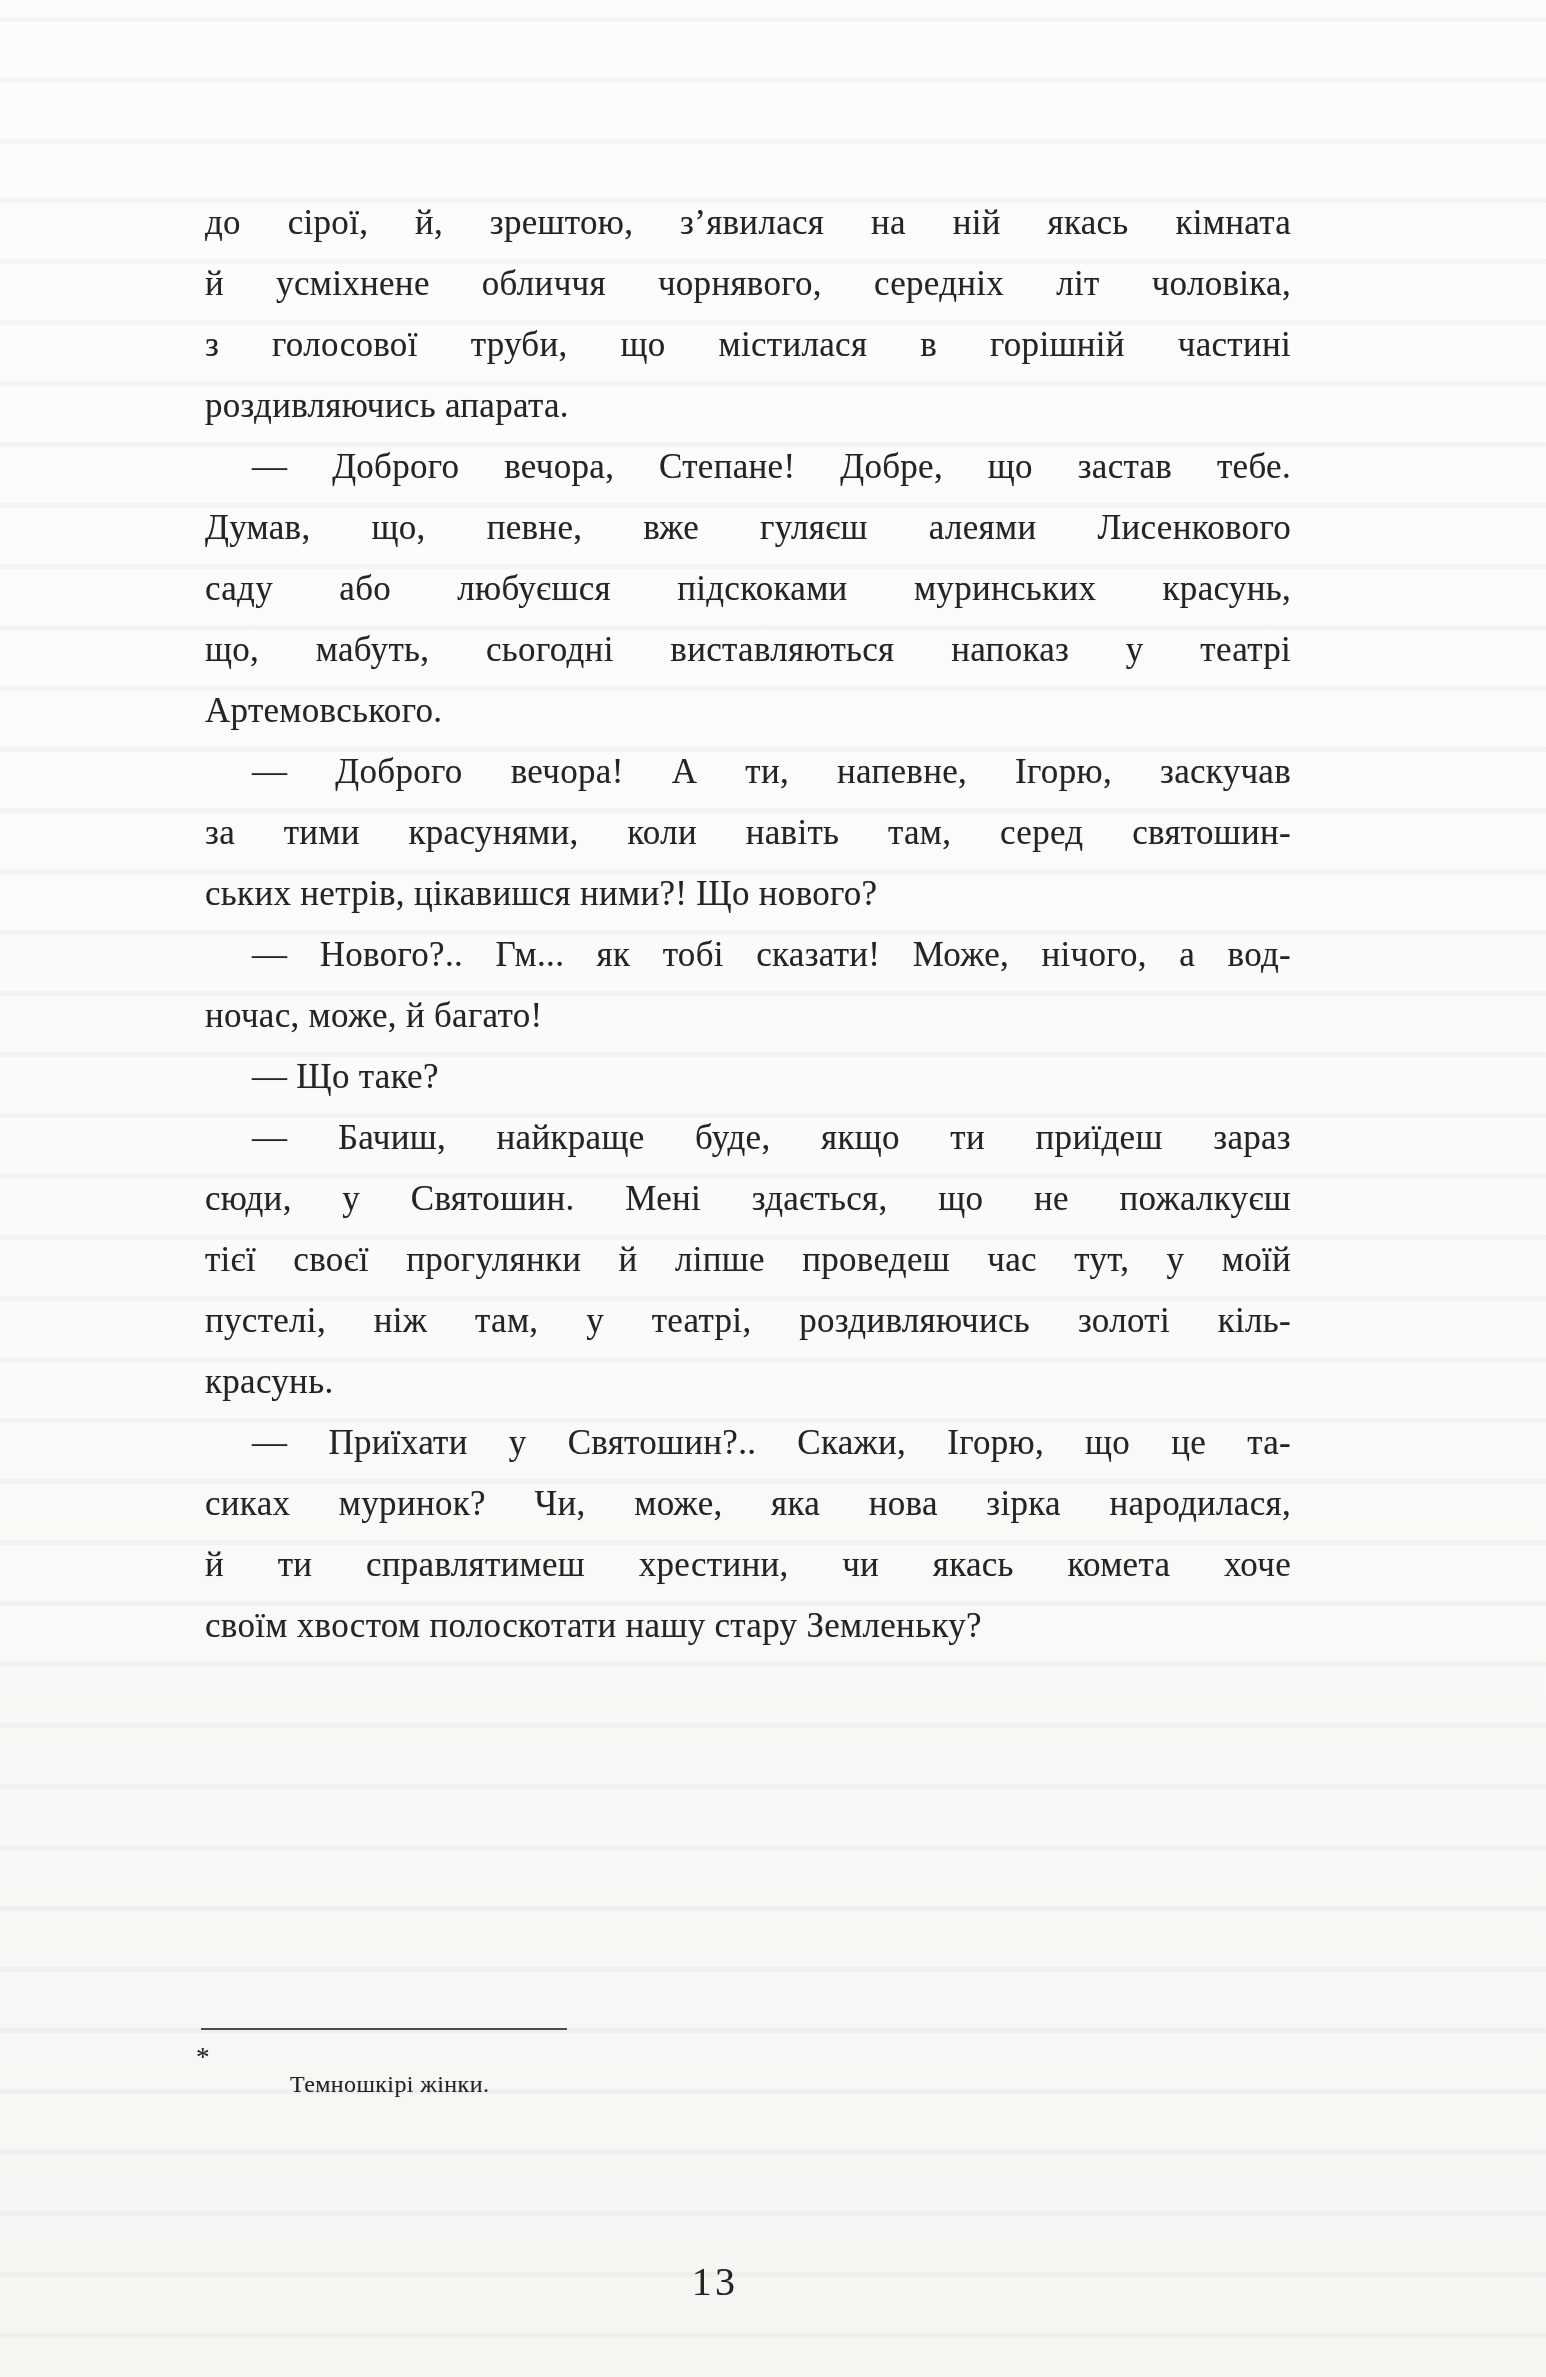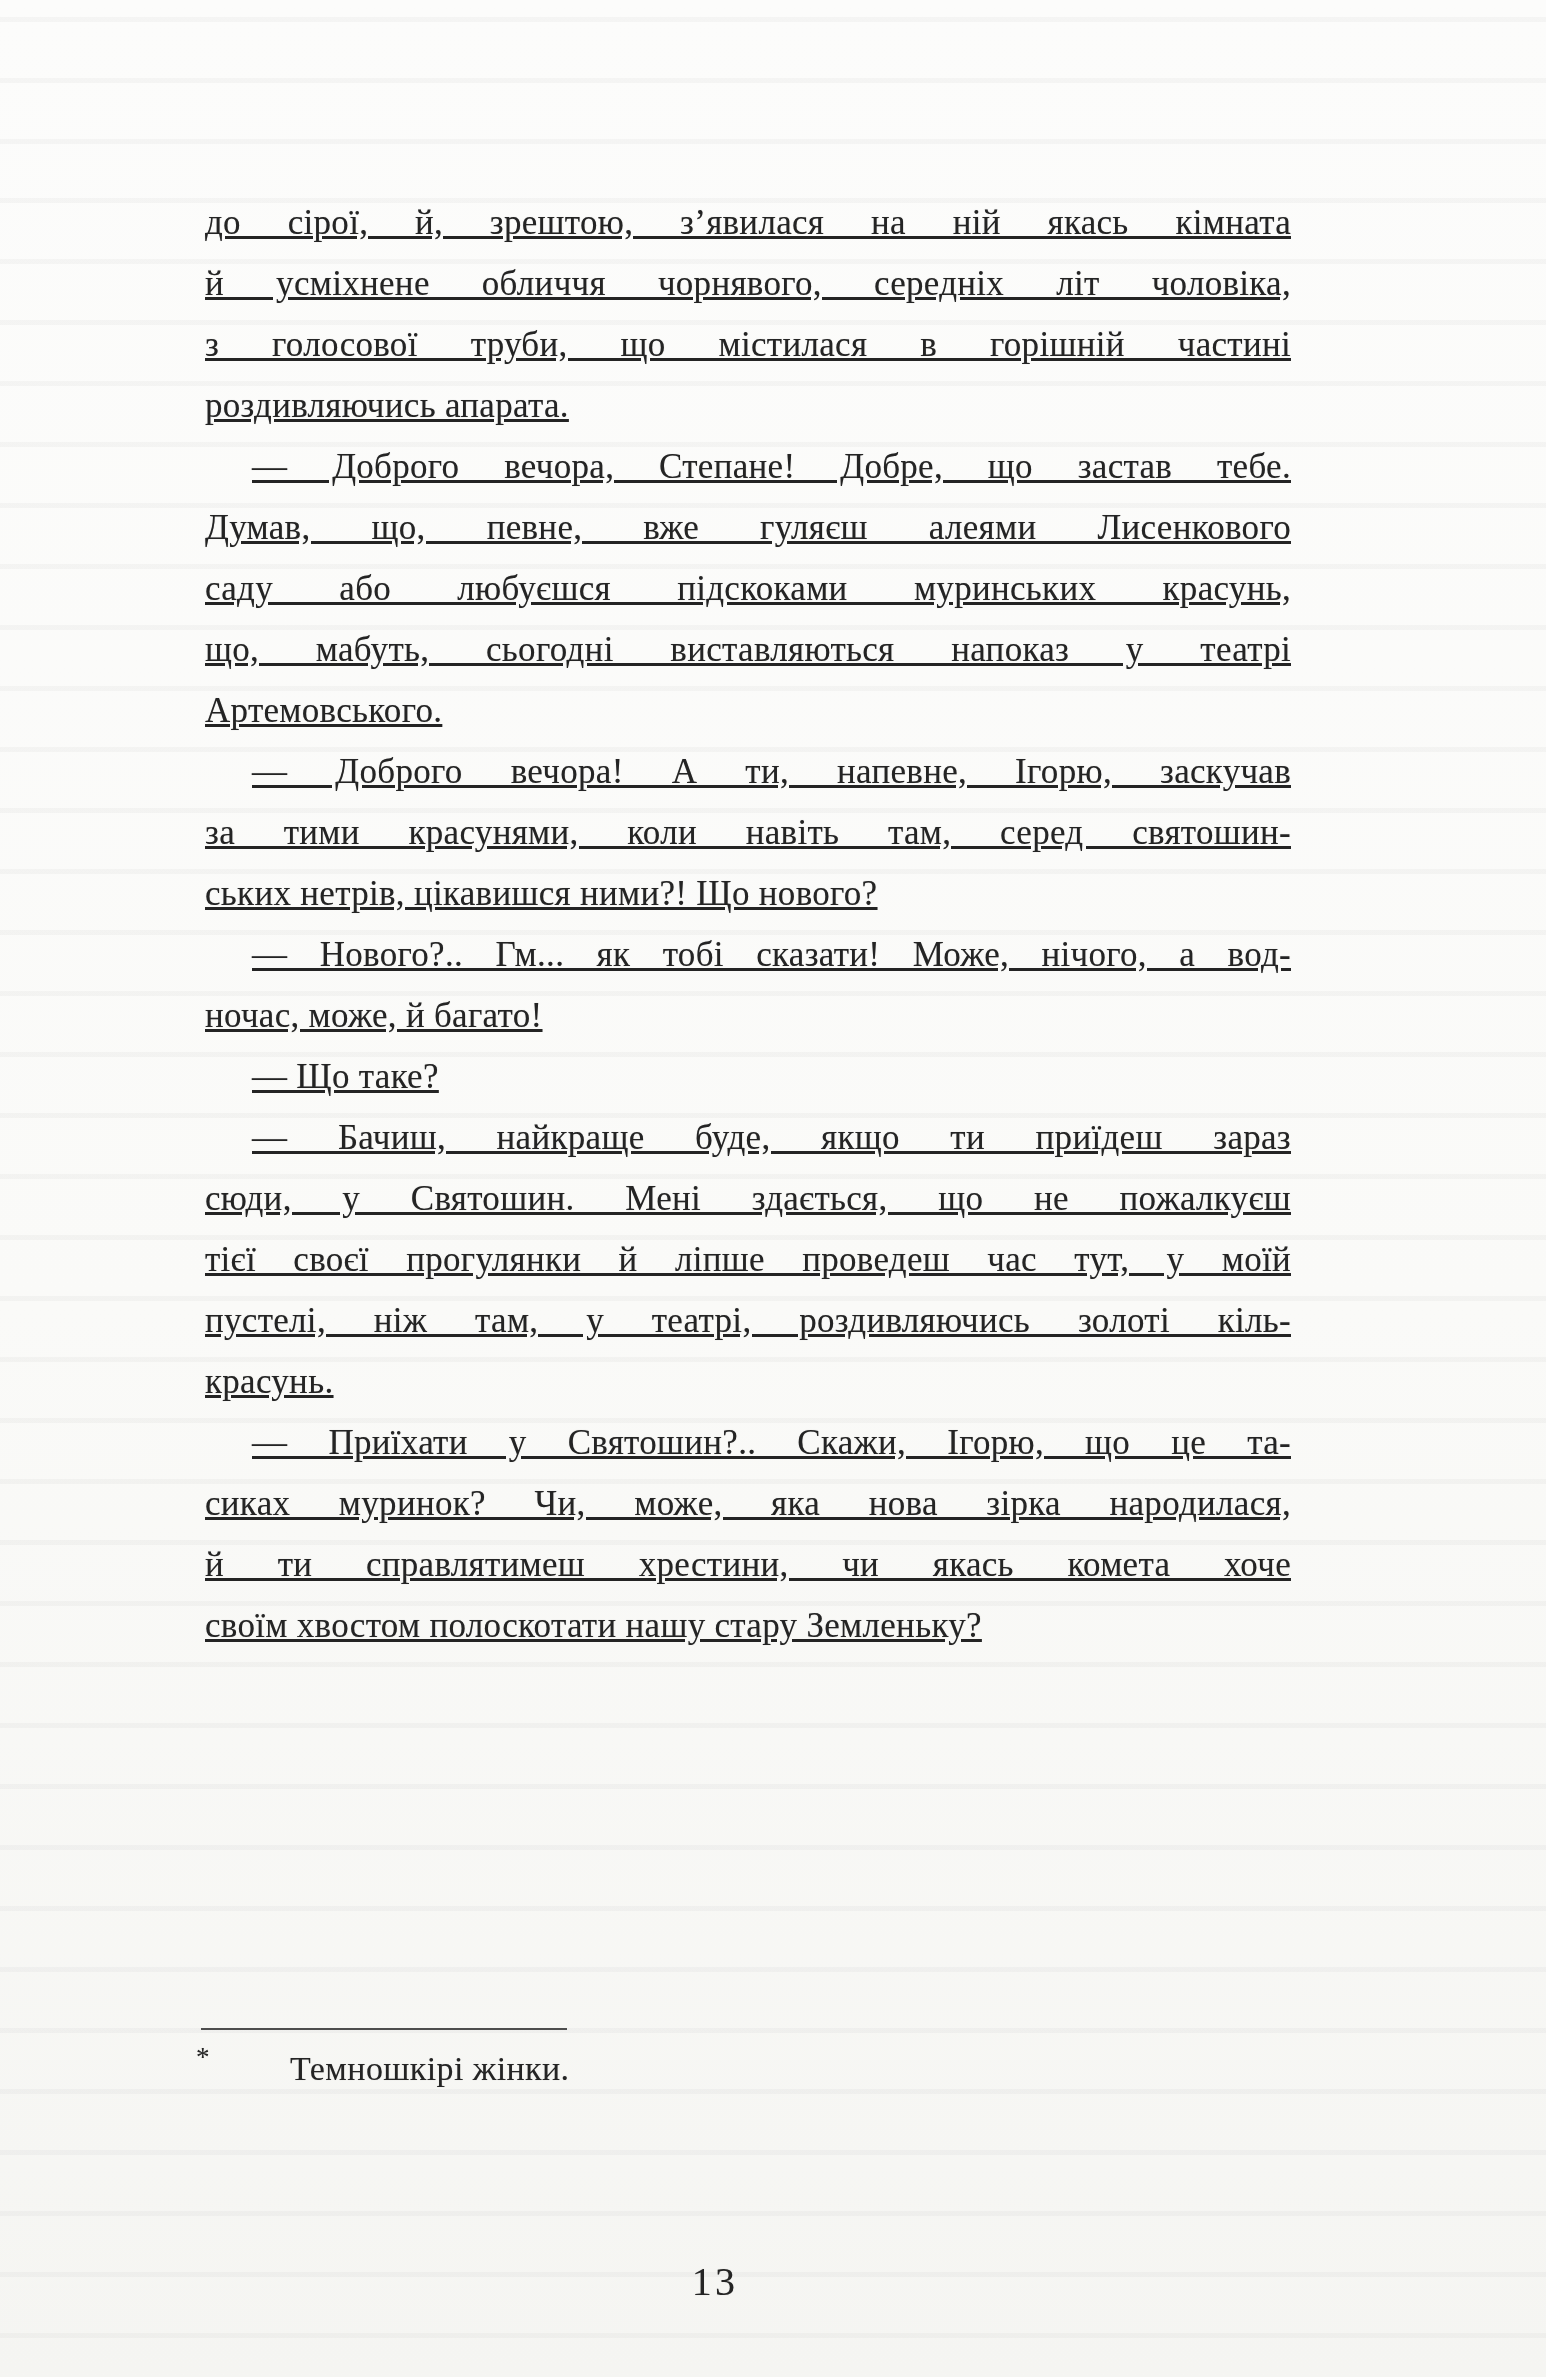--- a/index.html
+++ b/index.html
@@ -34,21 +34,20 @@
   }
   .text-block {
     position: absolute;
     left: 205px;
     top: 192px;
     width: 1086px;
     font-size: 35px;
     line-height: 61px;
     letter-spacing: 0.3px;
     text-shadow: 0 0 0.8px rgba(50,50,50,0.35);
-    text-decoration: underline;
   }
   .line {
     height: 61px;
     text-align: justify;
     text-align-last: justify;
   }
   .line.endpara {
     text-align-last: auto; 
   }
   .line.indent {
@@ -77,22 +76,22 @@
   .fn-marker {
     position: absolute;
     left: 0;
     top: 0;
     font-size: 27px;
     line-height: 27px;
   }
   .fn-text {
     position: absolute;
     left: 94px;
-    top: 5px;
-    font-size: 34px;
+    top: 21px;
+    font-size: 24px;
     line-height: 39px;
     letter-spacing: 0.4px;
     white-space: nowrap;
   }
   .page-num {
     position: absolute;
     left: 0;
     top: 2212px;
     width: 1430px;
     text-align: center;

